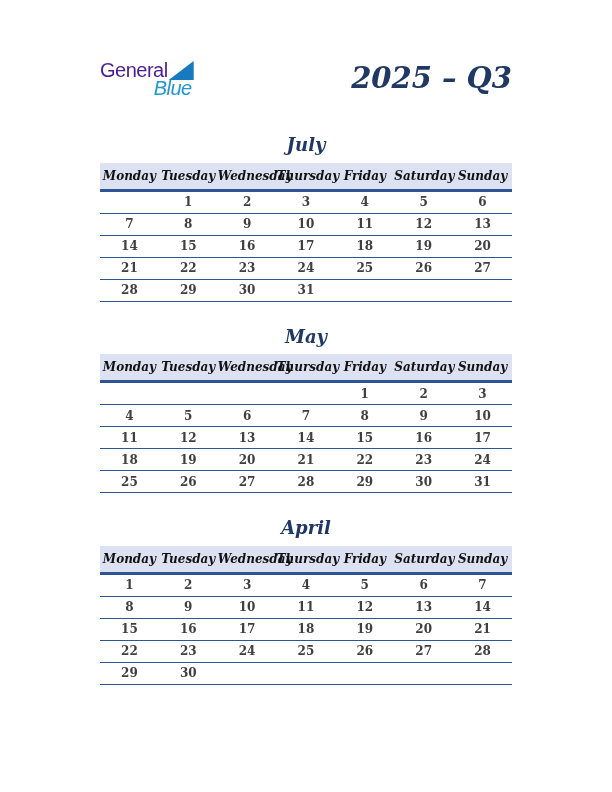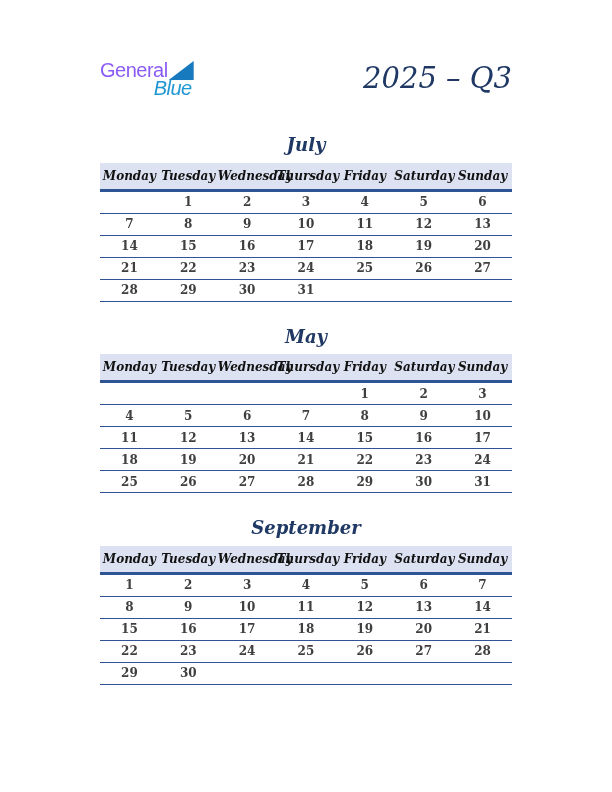--- a/index.html
+++ b/index.html
@@ -16,21 +16,21 @@
   .logo {
     position: absolute;
     left: 100px;
     top: 60px;
     font-family: "Liberation Sans", sans-serif;
     line-height: 1;
   }
   .logo-row1 { display: flex; align-items: flex-end; }
   .logo-general {
     font-size: 20px;
-    color: #8b5cf6;
+    color: #4c1d95;
     letter-spacing: -0.5px;
   }
   .logo-triangle {
     width: 25px;
     height: 19px;
     margin-left: 1px;
     margin-bottom: 0px;
     background: #1779be;
     clip-path: polygon(0% 100%, 100% 0%, 100% 100%);
   }
@@ -43,21 +43,21 @@
   .logo-blue {
     font-size: 20px;
     color: #2096d3;
     letter-spacing: -0.5px;
   }
   .quarter-title {
     position: absolute;
     right: 100px;
     top: 64px;
     font-family: "DejaVu Serif", serif;
-    font-weight: normal;
+    font-weight: bold;
     font-style: italic;
     font-size: 29px;
     color: #1f3864;
     line-height: 1;
   }
 
   
   .content {
     position: absolute;
     top: 118px;
@@ -247,21 +247,21 @@
               <td>28</td>
               <td>29</td>
               <td>30</td>
               <td>31</td>
             </tr>
           </tbody>
       </table>
     </div>
 
     <div class="month-section">
-      <div class="month-title">September</div>
+      <div class="month-title">April</div>
       <table class="cal">
         <thead>
           <tr>
               <th>Monday</th>
               <th>Tuesday</th>
               <th>Wednesday</th>
               <th>Thursday</th>
               <th>Friday</th>
               <th>Saturday</th>
               <th>Sunday</th>

